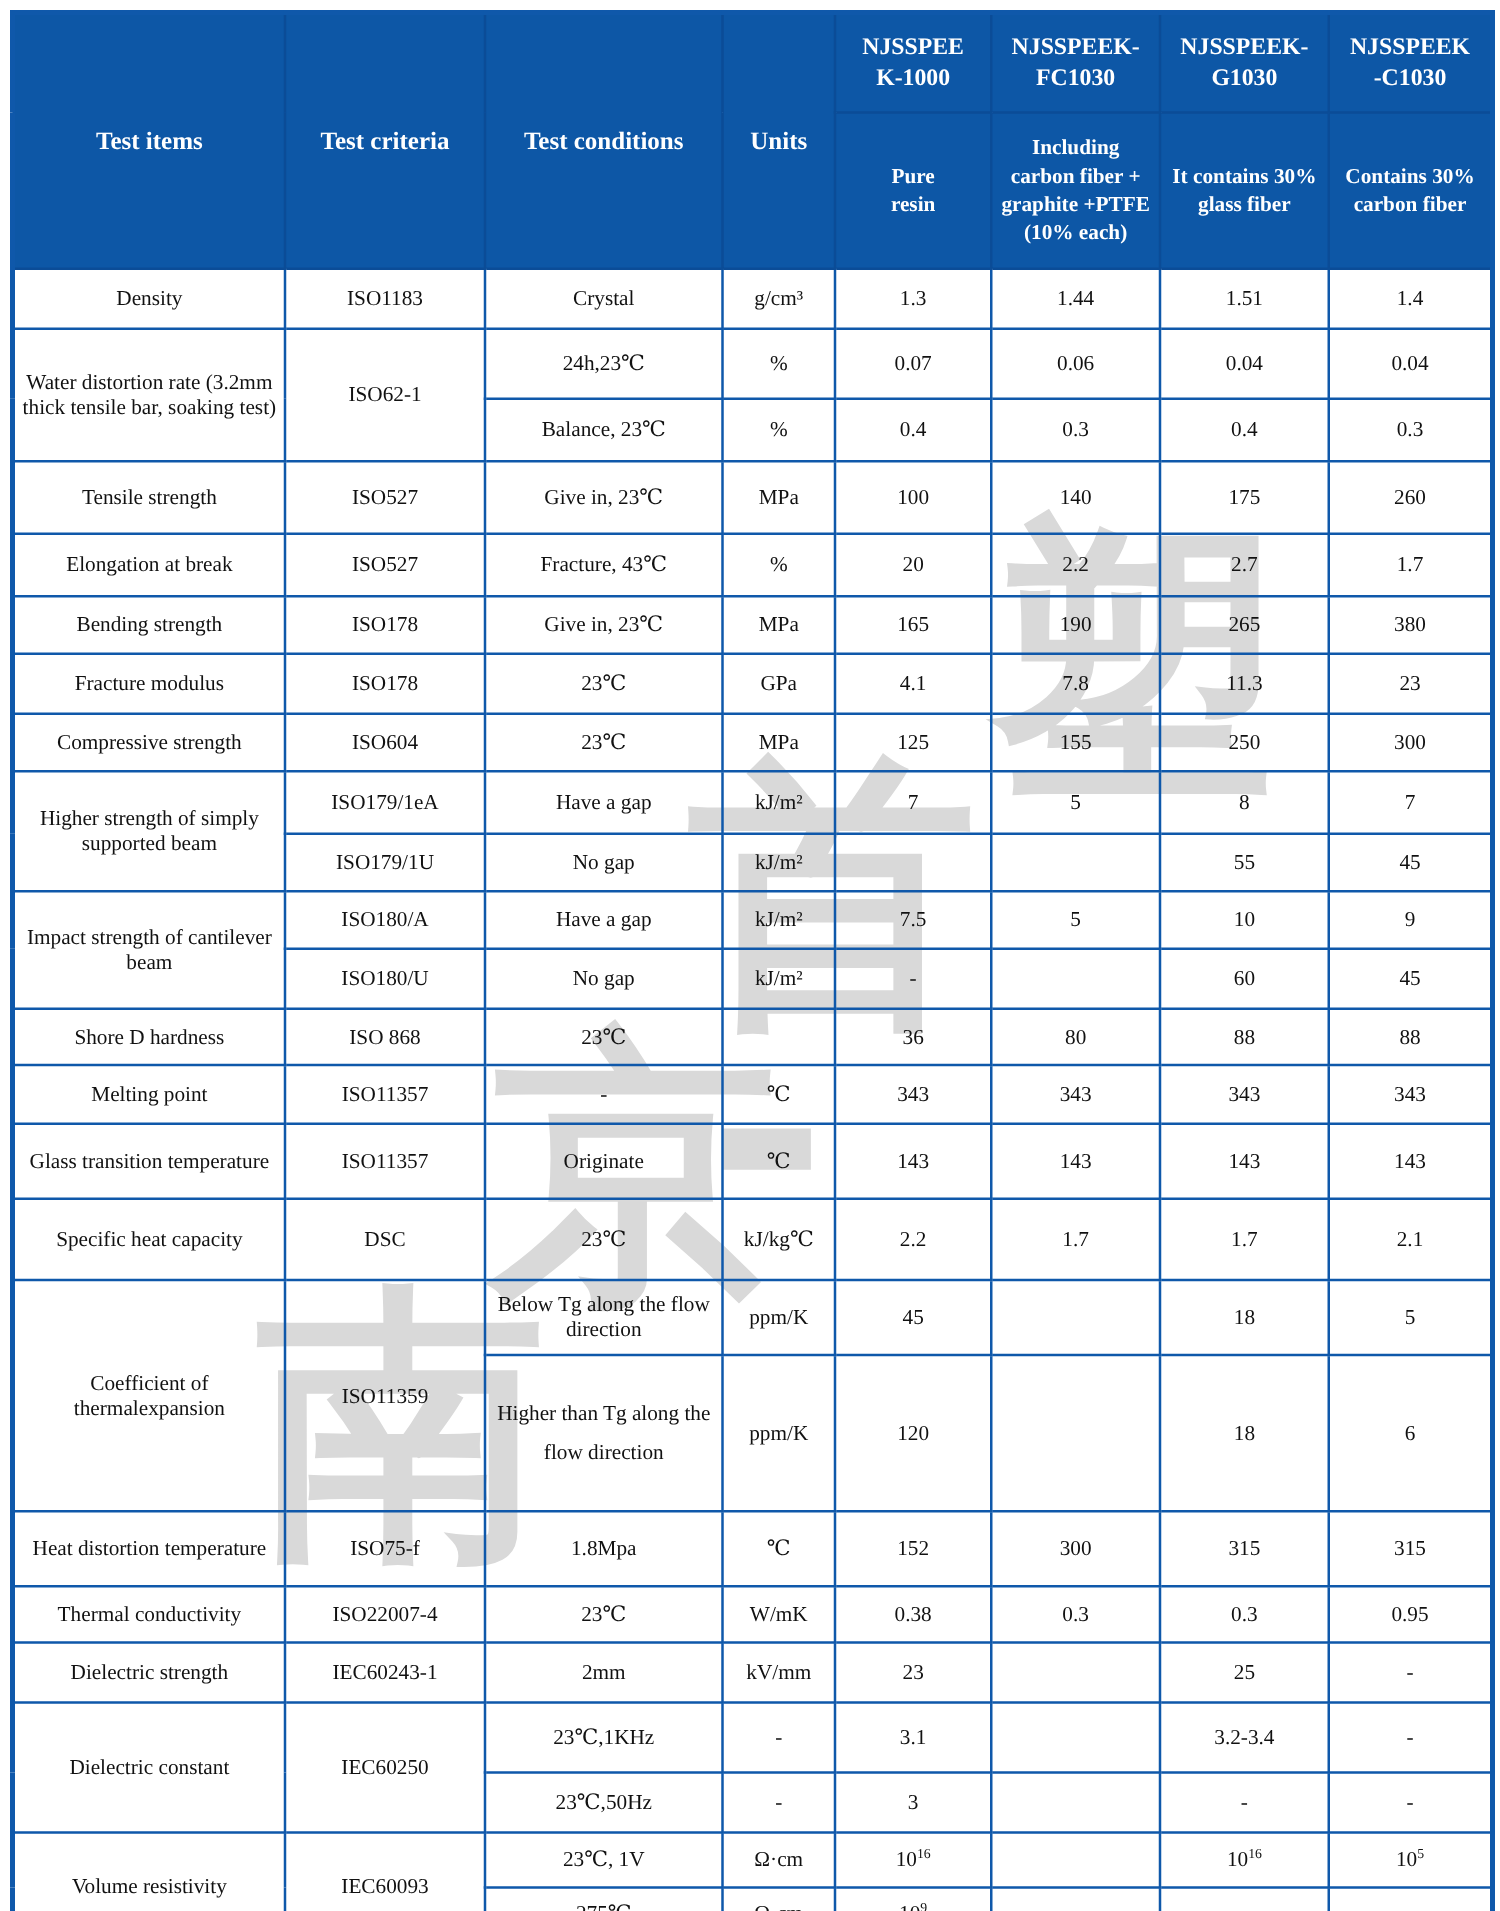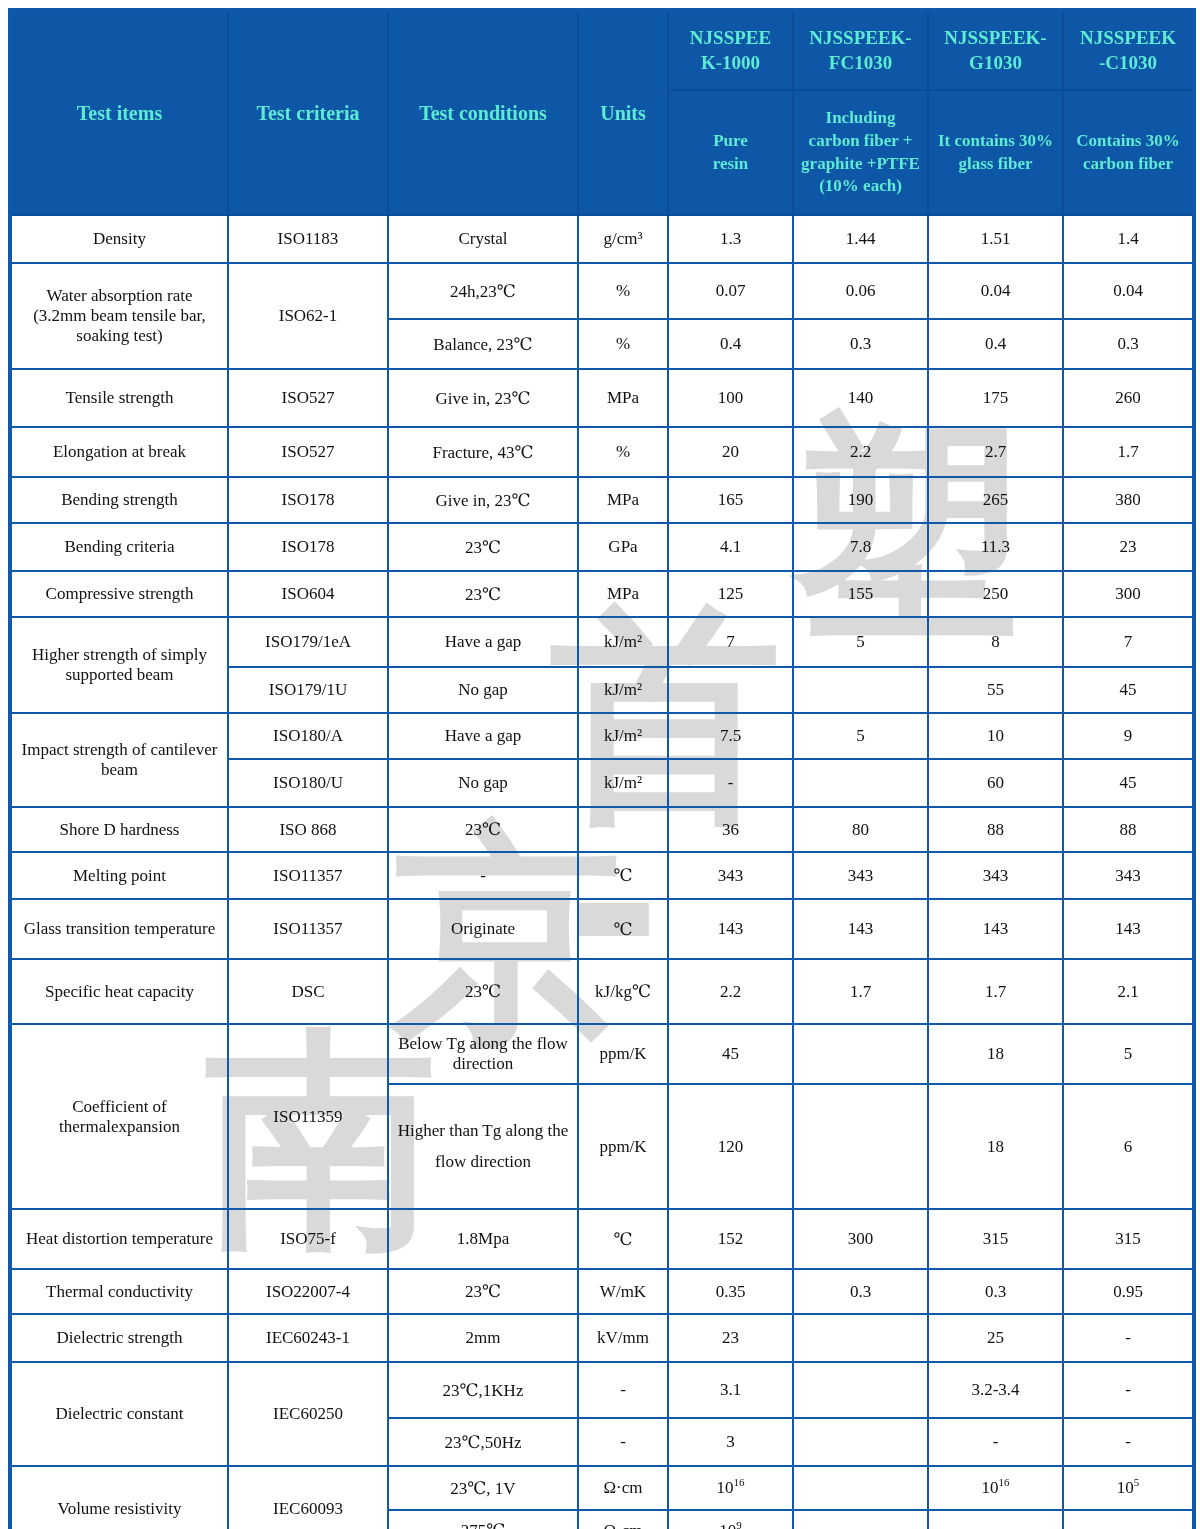--- a/index.html
+++ b/index.html
@@ -22,21 +22,21 @@
     border-collapse:collapse;table-layout:fixed;width:1184px;
     border:4px solid #0f58aa;
   }
   .spec th,.spec td{
     border:2px solid #0f58aa;
     text-align:center;vertical-align:middle;
     padding:2px 6px;box-sizing:border-box;
     background:transparent;
   }
   .spec thead th{
-    background:#0d57a6;color:#5eead4;font-weight:bold;
+    background:#0d57a6;color:#ffffff;font-weight:bold;
     border-color:#0b4c97;
   }
   .col-head{font-size:20px;}
   .pname{font-size:19px;white-space:pre-line;line-height:1.3;}
   .pdesc{font-size:17px;white-space:pre-line;line-height:1.35;}
   .spec td{font-size:17px;color:#111111;}
   td.item{font-size:17px;}
   td.cond{font-size:17px;}
   sup{font-size:11px;line-height:0;text-align:right;}
 </style>
@@ -90,21 +90,21 @@
         <td class="item">Density</td>
         <td>ISO1183</td>
         <td class="cond">Crystal</td>
         <td>g/cm³</td>
         <td>1.3</td>
         <td>1.44</td>
         <td>1.51</td>
         <td>1.4</td>
       </tr>
       <tr style="height:56px">
-        <td class="item" rowspan="2">Water absorption rate (3.2mm beam tensile bar, soaking test)</td>
+        <td class="item" rowspan="2">Water distortion rate (3.2mm thick tensile bar, soaking test)</td>
         <td rowspan="2">ISO62-1</td>
         <td class="cond">24h,23℃</td>
         <td>%</td>
         <td>0.07</td>
         <td>0.06</td>
         <td>0.04</td>
         <td>0.04</td>
       </tr>
       <tr style="height:50px">
         <td class="cond">Balance, 23℃</td>
@@ -138,21 +138,21 @@
         <td class="item">Bending strength</td>
         <td>ISO178</td>
         <td class="cond">Give in, 23℃</td>
         <td>MPa</td>
         <td>165</td>
         <td>190</td>
         <td>265</td>
         <td>380</td>
       </tr>
       <tr style="height:48px">
-        <td class="item">Bending criteria</td>
+        <td class="item">Fracture modulus</td>
         <td>ISO178</td>
         <td class="cond">23℃</td>
         <td>GPa</td>
         <td>4.1</td>
         <td>7.8</td>
         <td>11.3</td>
         <td>23</td>
       </tr>
       <tr style="height:46px">
         <td class="item">Compressive strength</td>
@@ -268,21 +268,21 @@
         <td>152</td>
         <td>300</td>
         <td>315</td>
         <td>315</td>
       </tr>
       <tr style="height:45px">
         <td class="item">Thermal conductivity</td>
         <td>ISO22007-4</td>
         <td class="cond">23℃</td>
         <td>W/mK</td>
-        <td>0.35</td>
+        <td>0.38</td>
         <td>0.3</td>
         <td>0.3</td>
         <td>0.95</td>
       </tr>
       <tr style="height:48px">
         <td class="item">Dielectric strength</td>
         <td>IEC60243-1</td>
         <td class="cond">2mm</td>
         <td>kV/mm</td>
         <td>23</td>

